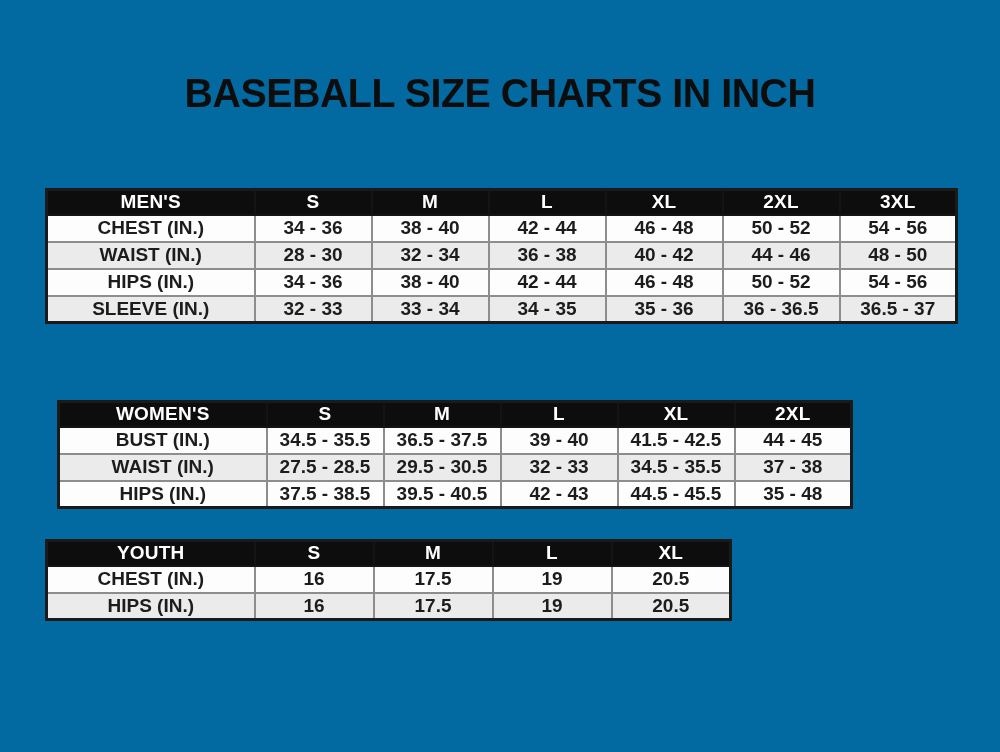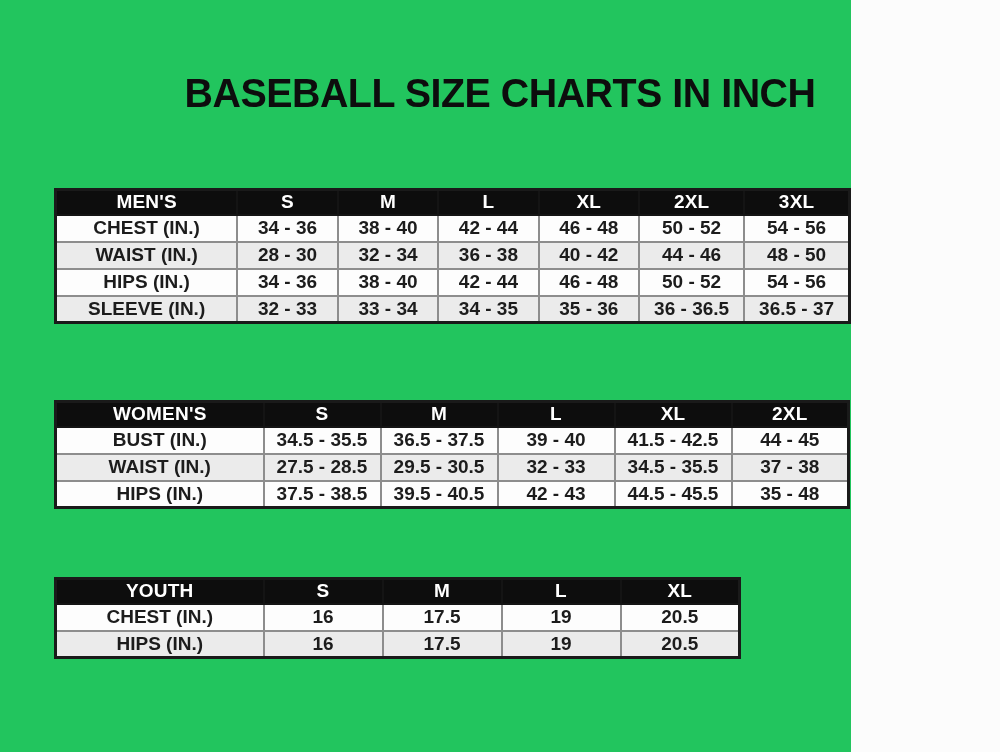--- a/index.html
+++ b/index.html
@@ -2,42 +2,41 @@
 <html><head>
 <meta charset="utf-8">
 <style>
   * { margin:0; padding:0; box-sizing:border-box; }
   html,body { width:1000px; height:752px; overflow:hidden; }
   body {
     background:#fcfcfc;
     font-family:"Liberation Sans", sans-serif;
     color:#161616;
   }
-  .page { position:relative; width:851px; height:752px; background:#22c55e; }
+  .page { position:relative; width:1000px; height:752px; background:#0369a1; }
 
   .page-title {
     position:absolute;
     top:70px; left:0; width:1000px;
     text-align:center;
     font-size:41px;
     font-weight:700;
     letter-spacing:-0.5px;
     color:#0d0d0d;
     transform:scaleX(0.96);
     transform-origin:center;
     white-space:nowrap;
   }
 
   table.size-table {
     position:absolute;
     border-collapse:collapse;
     table-layout:fixed;
     border:3px solid #1a1a1a;
     background:#fdfdfd;
-    margin-left:9px;
   }
   table.size-table th {
     background:#0d0d0d;
     color:#ffffff;
     font-size:19px;
     font-weight:700;
     height:25px;
     text-align:center;
     vertical-align:middle;
     border:2px solid #141414;
@@ -50,22 +49,22 @@
     text-align:center;
     vertical-align:middle;
     border:2px solid #8d8d8d;
     color:#1c1c1c;
     background:#fdfdfd;
     white-space:nowrap;
   }
   table.size-table tbody tr:nth-child(even) td { background:#ebebeb; }
 
   #mens-table   { top:188px; left:45px; }
-  #womens-table { top:400px; left:45px;padding-left:17px; }
-  #youth-table  { top:577px; left:45px; }
+  #womens-table { top:400px; left:57px;padding-left:17px; }
+  #youth-table  { top:539px; left:45px; }
 
   col.label-col { width:208px; }
   col.size-col  { width:117px; }
   col.size-col-y{ width:119px; }
 </style>
 </head>
 <body>
 
 <div class="page">
 

